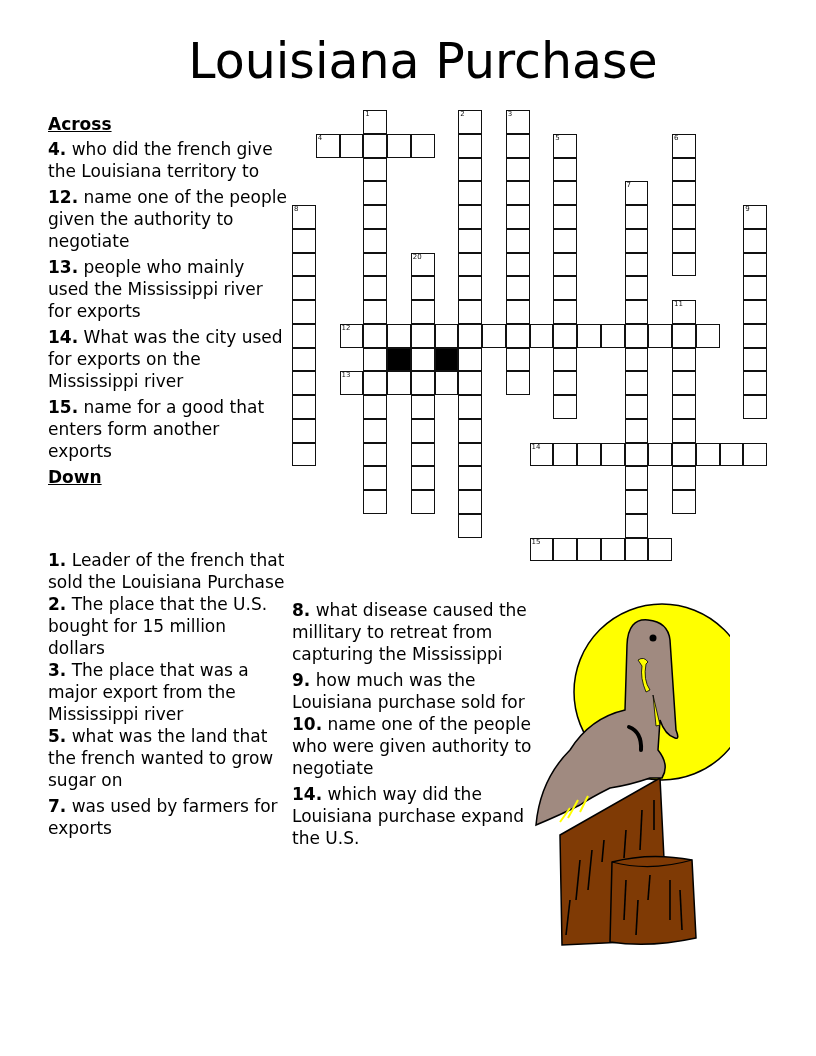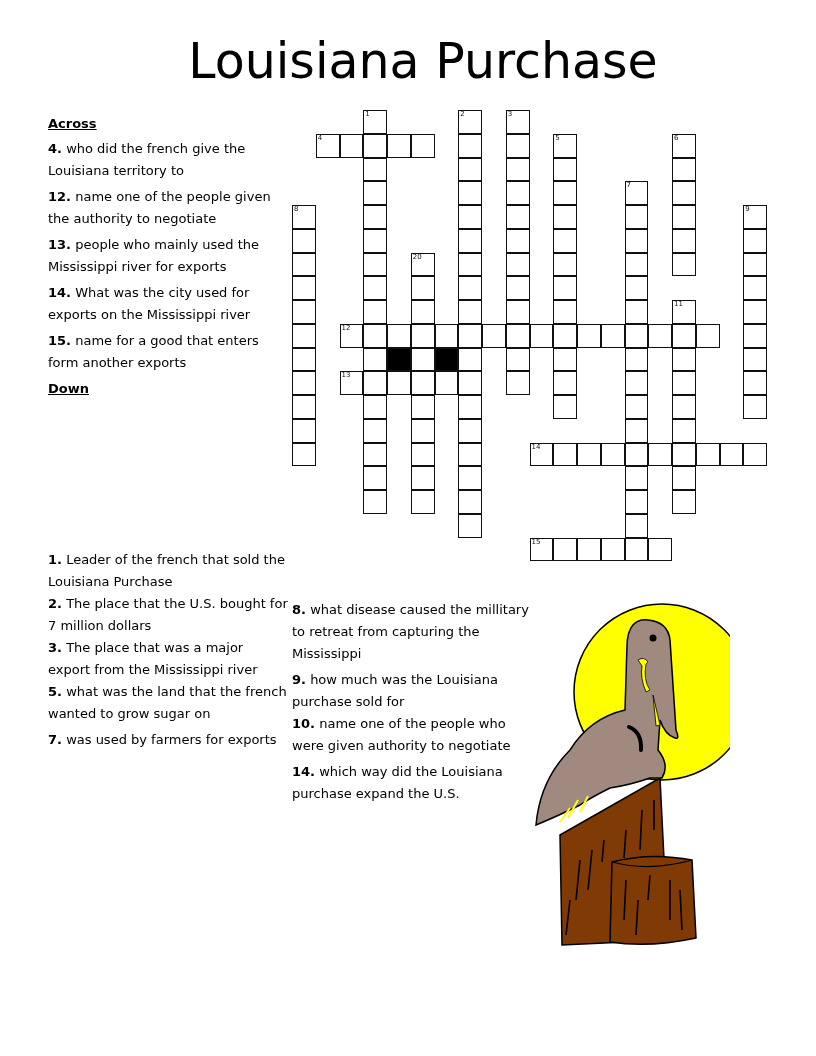--- a/index.html
+++ b/index.html
@@ -1,20 +1,20 @@
 <!DOCTYPE html>
 <html><head>
 <meta charset="utf-8">
 <style>
   html, body { margin: 0; padding: 0; background: #ffffff; }
   body { width: 816px; height: 1056px; position: relative; overflow: hidden;
          font-family: "DejaVu Sans", sans-serif; color: #000; }
   .title { position: absolute; left: 15px; top: 32px; width: 816px; text-align: center;
            font-size: 49px; font-weight: normal; letter-spacing: 0px; line-height: 60px; }
-  .clues { position: absolute; font-size: 13px; line-height: 22px; }
+  .clues { position: absolute; font-size: 17px; line-height: 22px; }
   .clues .head { font-weight: bold; text-decoration: underline; margin-bottom: 3px; }
   .clue { margin-bottom: 4px; }
   .clue.tight { margin-bottom: 0px; }
   .clue b { font-weight: bold; }
   #across { left: 48px; top: 113px; width: 240px; }
   #down1 { left: 48px; top: 549px; width: 240px; }
   #down2 { left: 292px; top: 599px; width: 240px; }
   .grid { position: absolute; left: 0; top: 0; }
   .cell { position: absolute; width: 23.75px; height: 23.75px; box-sizing: border-box;
           border: 1.3px solid #111; background: #fff; }
@@ -33,21 +33,21 @@
   <div class="clue"><b>4.</b> <span>who did the french give the Louisiana territory to</span></div>
   <div class="clue"><b>12.</b> <span>name one of the people given the authority to negotiate</span></div>
   <div class="clue"><b>13.</b> <span>people who mainly used the Mississippi river for exports</span></div>
   <div class="clue"><b>14.</b> <span>What was the city used for exports on the Mississippi river</span></div>
   <div class="clue"><b>15.</b> <span>name for a good that enters form another exports</span></div>
   <div class="head" style="margin-top:2px">Down</div>
 </div>
 
 <div id="down1" class="clues">
   <div class="clue tight"><b>1.</b> <span>Leader of the french that sold the Louisiana Purchase</span></div>
-  <div class="clue tight"><b>2.</b> <span>The place that the U.S. bought for 7 million dollars</span></div>
+  <div class="clue tight"><b>2.</b> <span>The place that the U.S. bought for 15 million dollars</span></div>
   <div class="clue tight"><b>3.</b> <span>The place that was a major export from the Mississippi river</span></div>
   <div class="clue"><b>5.</b> <span>what was the land that the french wanted to grow sugar on</span></div>
   <div class="clue"><b>7.</b> <span>was used by farmers for exports</span></div>
 </div>
 
 <div id="down2" class="clues">
   <div class="clue"><b>8.</b> <span>what disease caused the millitary to retreat from capturing the Mississippi</span></div>
   <div class="clue tight"><b>9.</b> <span>how much was the Louisiana purchase sold for</span></div>
   <div class="clue"><b>10.</b> <span>name one of the people who were given authority to negotiate</span></div>
   <div class="clue"><b>14.</b> <span>which way did the Louisiana purchase expand the U.S.</span></div>

